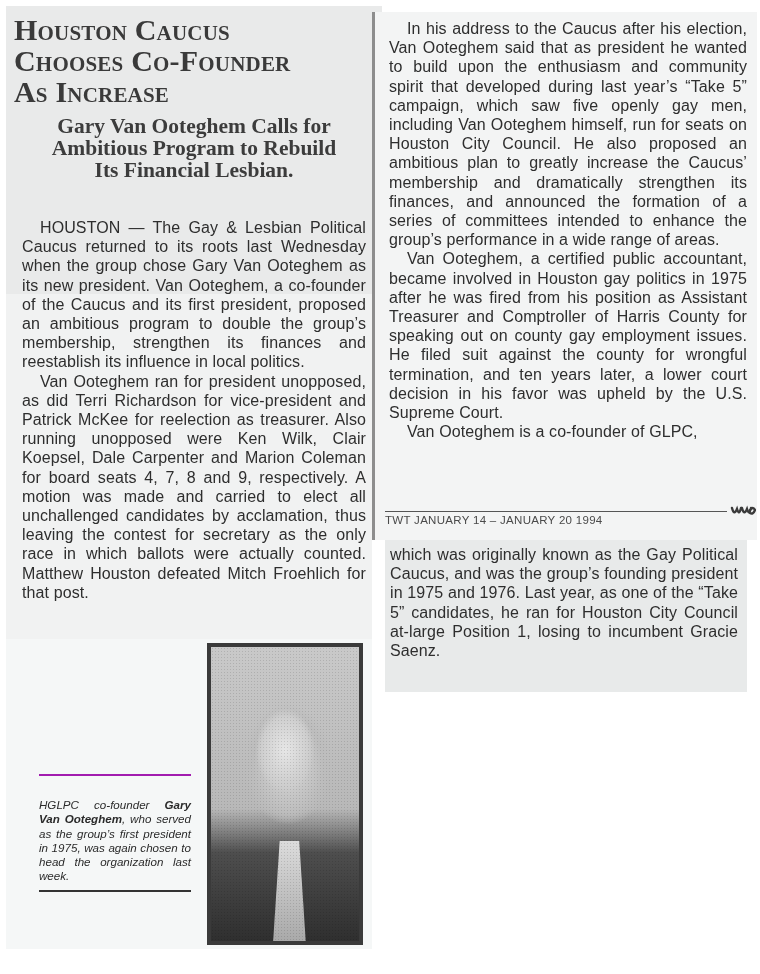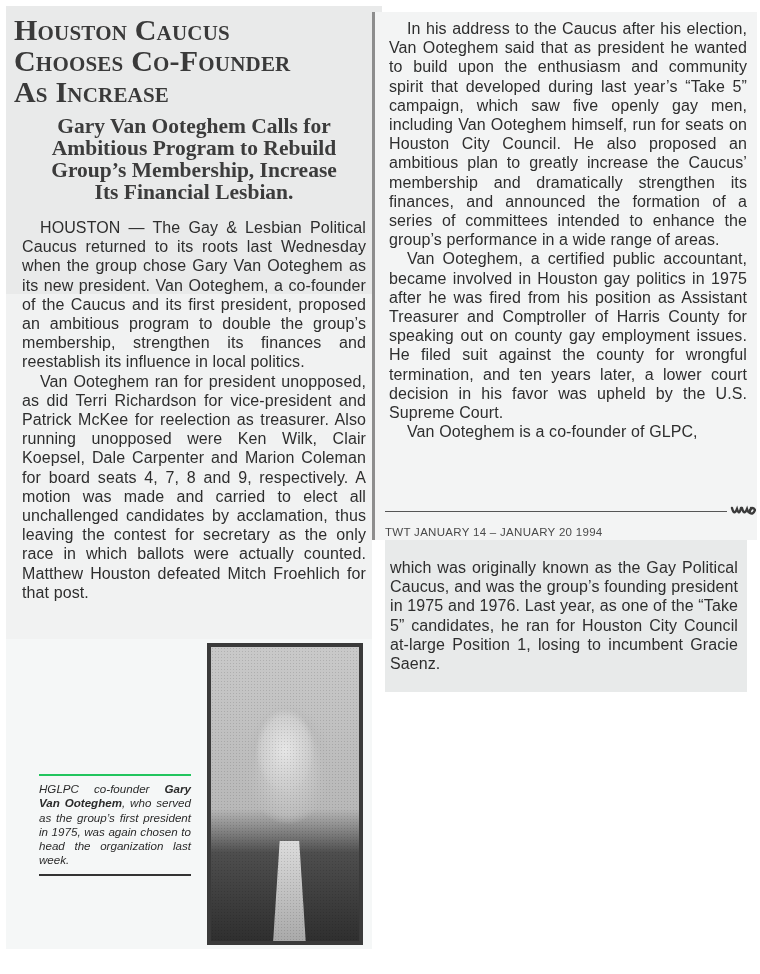--- a/index.html
+++ b/index.html
@@ -49,30 +49,30 @@
 
   .col {
     position: absolute;
     font-size: 16px; line-height: 19.2px; color: #2e2e2e;
     text-align: justify; letter-spacing: 0.1px;
   }
   .col p { margin: 0; text-indent: 18px; }
   .col-left { left: 22px; top: 218px; width: 344px; }
   .col-right-top { left: 389px; top: 19px; width: 358px; }
   .col-right-cont { left: 390px; top: 545px; width: 348px; }
-  .col-right-cont p { text-indent: 0; margin-top: 13px; }
+  .col-right-cont p { text-indent: 0; }
 
   .folio {
     position: absolute; left: 385px; top: 506px; width: 370px; height: 26px;
   }
   .folio-rule {
     position: absolute; left: 0; top: 5px; width: 342px; height: 1px; background: #555;
   }
   .folio-text {
-    position: absolute; left: 0; top: 20px;
+    position: absolute; left: 0; top: 8px;
     font-size: 11.5px; color: #4a4a4a; letter-spacing: 0.3px; white-space: nowrap;
   }
   .folio-logo {
     position: absolute; left: 345px; top: -2px; width: 26px; height: 14px;
   }
 
   .photo {
     position: absolute; left: 207px; top: 643px; width: 156px; height: 302px;
     background: #3a3a3a; padding: 4px; box-sizing: border-box;
   }
@@ -89,22 +89,22 @@
     background: linear-gradient(180deg, #dcdcdc, #a9a9a9);
     clip-path: polygon(20% 0, 80% 0, 100% 100%, 0 100%);
   }
   .photo-inner::before {
     content: ""; position: absolute; left: 0; top: 0; right: 0; bottom: 0;
     background-image: radial-gradient(rgba(0,0,0,0.12) 1px, transparent 1px);
     background-size: 3px 3px; z-index: 2;
   }
   .caption {
     position: absolute; left: 39px; top: 774px; width: 152px;
-    border-top: 2px solid #22c55e; border-bottom: 2px solid #333;
-    padding: 6px 0 6px 0;
+    border-top: 2px solid #a21caf; border-bottom: 2px solid #333;
+    padding: 22px 0 6px 0;
     font-size: 11.6px; line-height: 14.3px; font-style: italic; color: #2a2a2a;
     text-align: justify;
   }
   .caption b { font-weight: bold; }
 </style>
 </head>
 <body>
 
 <div class="panel-left-top"></div>
 <div class="panel-left-body"></div>
@@ -114,21 +114,20 @@
 
 <div class="headline">
   <div>Houston Caucus</div>
   <div>Chooses Co-Founder</div>
   <div>As Increase</div>
 </div>
 
 <div class="deck">
   <div>Gary Van Ooteghem Calls for</div>
   <div>Ambitious Program to Rebuild</div>
-  <div>Group’s Membership, Increase</div>
   <div>Its Financial Lesbian.</div>
 </div>
 
 <div class="col col-left">
   <p>HOUSTON — The Gay &amp; Lesbian Political Caucus returned to its roots last Wednesday when the group chose Gary Van Ooteghem as its new president. Van Ooteghem, a co-founder of the Caucus and its first president, proposed an ambitious program to double the group’s membership, strengthen its finances and reestablish its influence in local politics.</p>
   <p>Van Ooteghem ran for president unopposed, as did Terri Richardson for vice-president and Patrick McKee for reelection as treasurer. Also running unopposed were Ken Wilk, Clair Koepsel, Dale Carpenter and Marion Coleman for board seats 4, 7, 8 and 9, respectively. A motion was made and carried to elect all unchallenged candidates by acclamation, thus leaving the contest for secretary as the only race in which ballots were actually counted. Matthew Houston defeated Mitch Froehlich for that post.</p>
 </div>
 
 <div class="col col-right-top">
   <p>In his address to the Caucus after his election, Van Ooteghem said that as president he wanted to build upon the enthusiasm and community spirit that developed during last year’s “Take 5” campaign, which saw five openly gay men, including Van Ooteghem himself, run for seats on Houston City Council. He also proposed an ambitious plan to greatly increase the Caucus’ membership and dramatically strengthen its finances, and announced the formation of a series of committees intended to enhance the group’s performance in a wide range of areas.</p>

